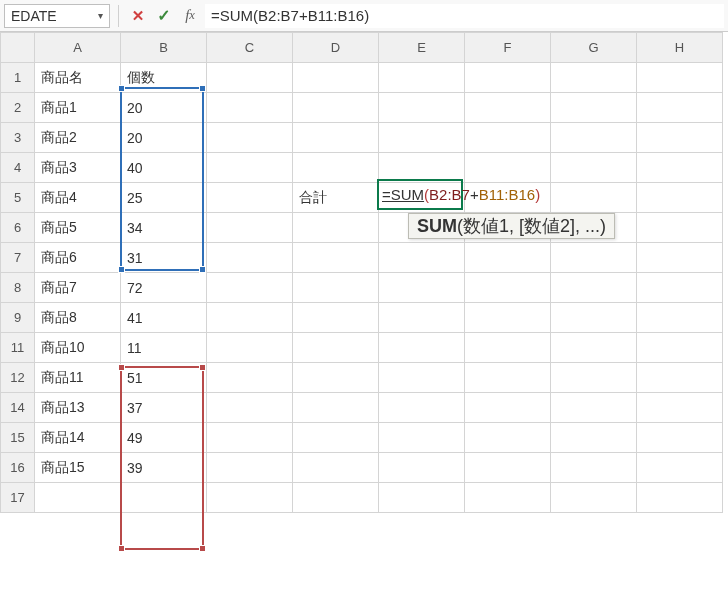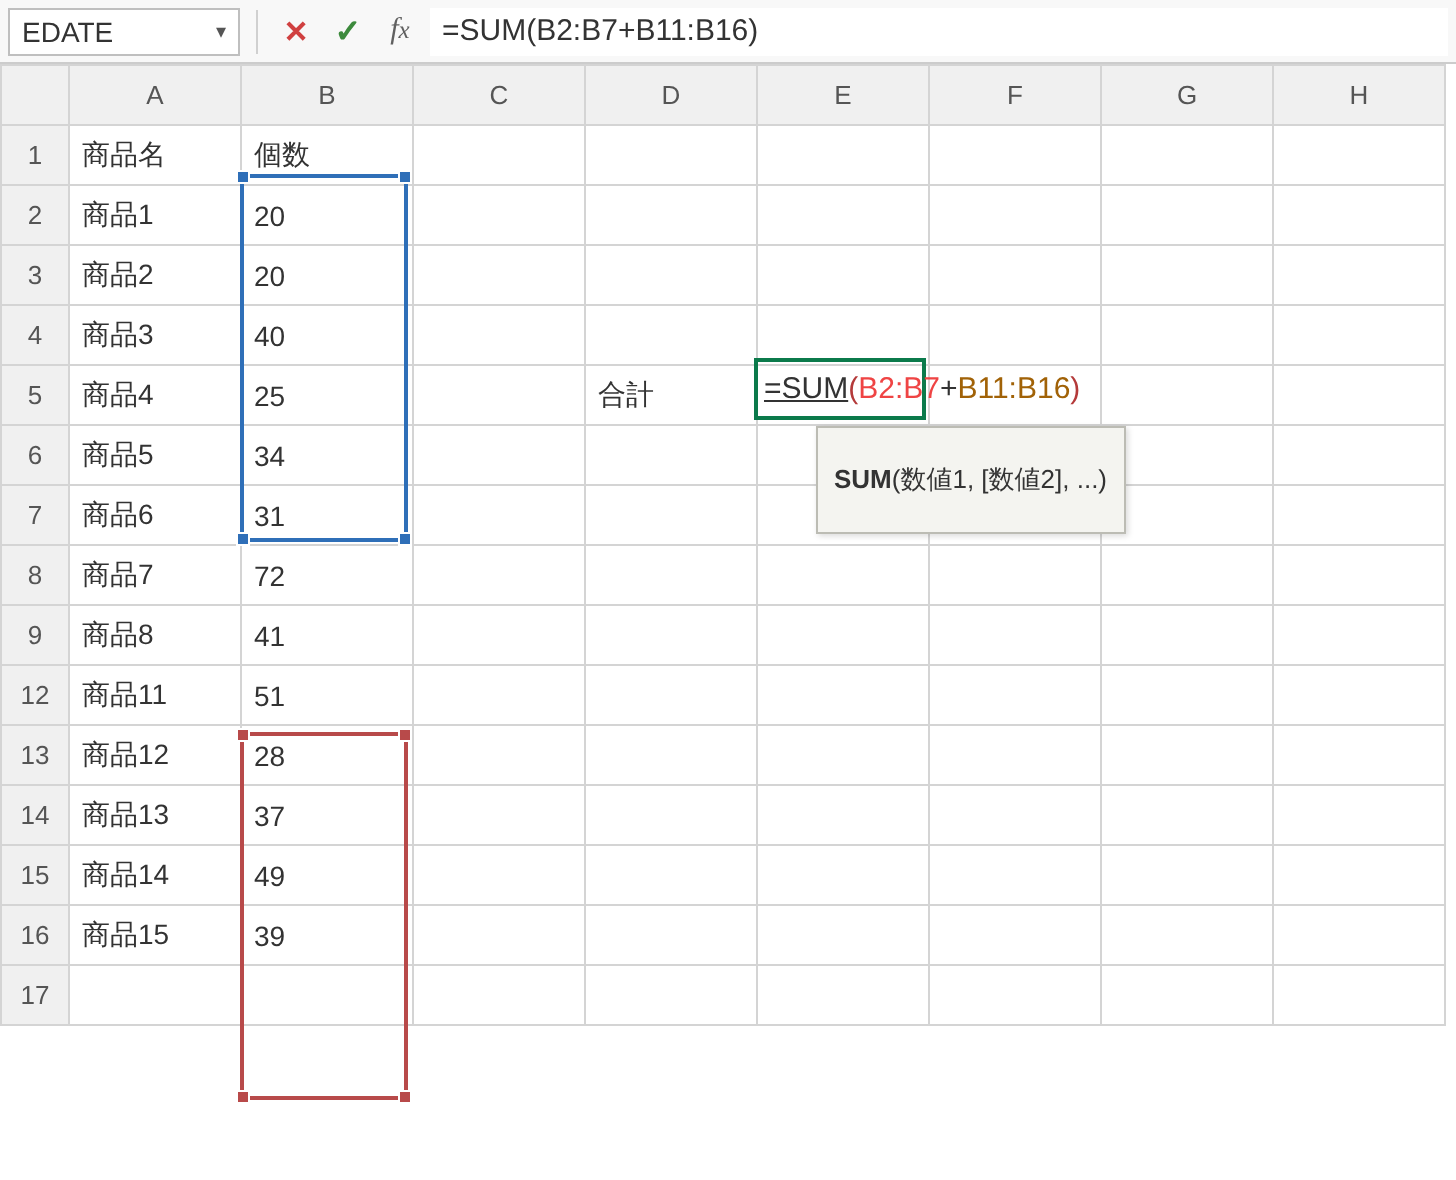--- a/index.html
+++ b/index.html
@@ -14,21 +14,21 @@
   .formula-bar {
     display: flex;
     align-items: center;
     height: 32px;
     border-bottom: 1px solid #ccc;
     background: #f8f8f8;
     padding: 0 4px;
     gap: 4px;
   }
   .name-box {
-    width: 116px;
+    width: 106px;
     height: 24px;
     border: 1px solid #bfbfbf;
     background: #fff;
     display: flex;
     align-items: center;
     padding: 0 6px;
     justify-content: space-between;
   }
   .name-box .dd { font-size: 10px; color: #555; }
   .fb-divider {
@@ -115,29 +115,29 @@
     pointer-events: none;
   }
   .formula-inline {
     position: absolute;
     font-size: 15px;
     background: transparent;
     white-space: nowrap;
   }
   .formula-inline .fn { color: #333; text-decoration: underline; }
   .formula-inline .op { color: #333; }
-  .formula-inline .rng-b { color: #ef4444; }
+  .formula-inline .rng-b { color: #7f1d1d; }
   .formula-inline .rng-r { color: #a16207; }
   .formula-inline .paren { color: #b43a3a; }
   .tooltip {
     position: absolute;
     background: #f4f4f0;
     border: 1px solid #bcbcb4;
-    font-size: 13px;
-    padding: 17px 8px;
+    font-size: 18px;
+    padding: 0 8px;
     box-shadow: 1px 1px 3px rgba(0,0,0,0.15);
     white-space: nowrap;
   }
   .tooltip b { font-weight: bold; }
 </style>
 </head>
 <body>
 
 <div class="formula-bar">
   <div class="name-box">
@@ -260,34 +260,34 @@
           <td class="">商品8</td>
           <td class="num">41</td>
           <td class=""></td>
           <td class=""></td>
           <td class=""></td>
           <td class=""></td>
           <td class=""></td>
           <td class=""></td>
         </tr>
         <tr>
+          <th class="rowh">11</th>
+          <td class="">商品10</td>
+          <td class="num hl-red">11</td>
+          <td class=""></td>
+          <td class=""></td>
+          <td class=""></td>
+          <td class=""></td>
+          <td class=""></td>
+          <td class=""></td>
+        </tr>
+        <tr>
           <th class="rowh">12</th>
           <td class="">商品11</td>
           <td class="num hl-red">51</td>
-          <td class=""></td>
-          <td class=""></td>
-          <td class=""></td>
-          <td class=""></td>
-          <td class=""></td>
-          <td class=""></td>
-        </tr>
-        <tr>
-          <th class="rowh">13</th>
-          <td class="">商品12</td>
-          <td class="num hl-red">28</td>
           <td class=""></td>
           <td class=""></td>
           <td class=""></td>
           <td class=""></td>
           <td class=""></td>
           <td class=""></td>
         </tr>
         <tr>
           <th class="rowh">14</th>
           <td class="">商品13</td>

